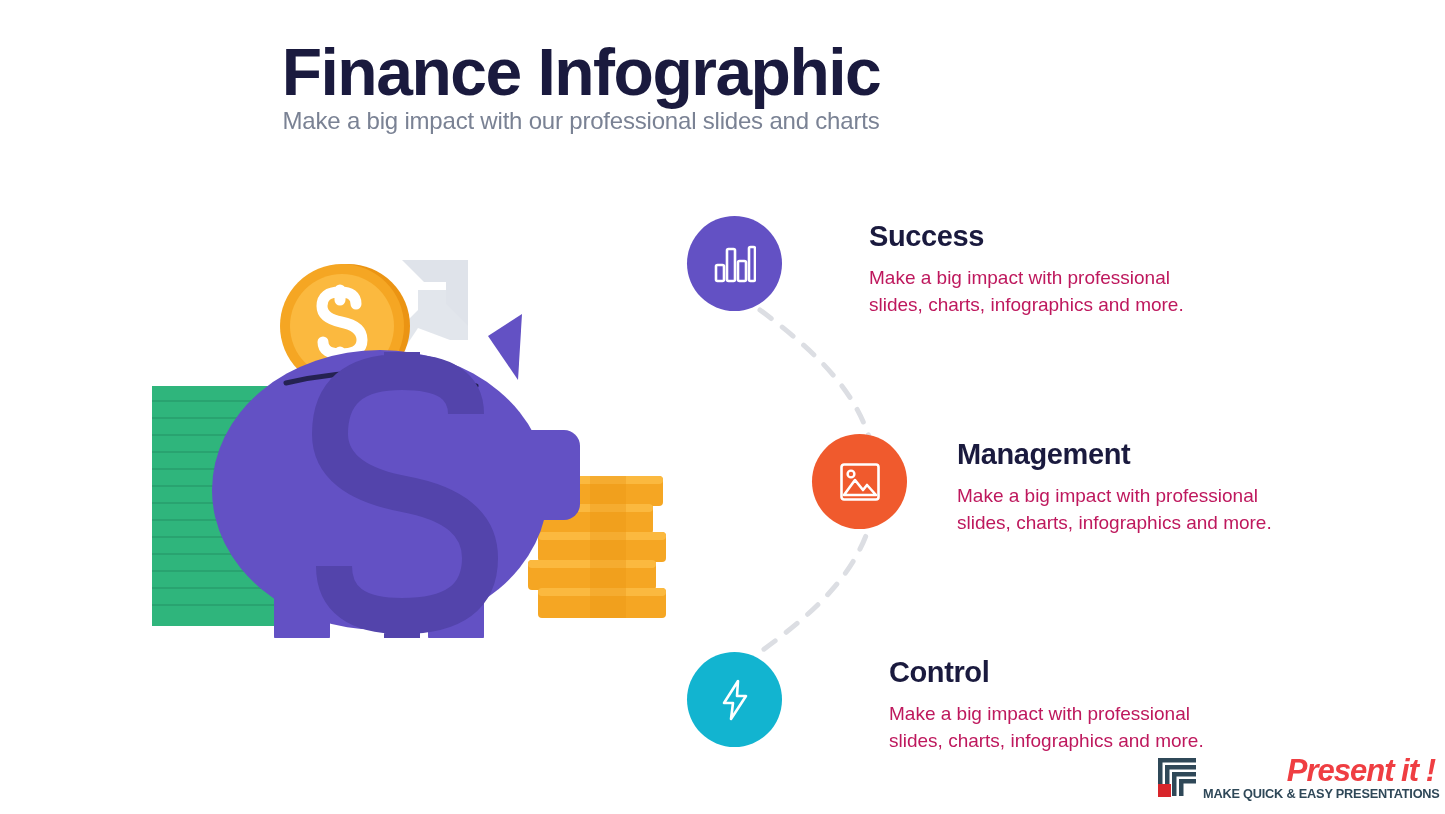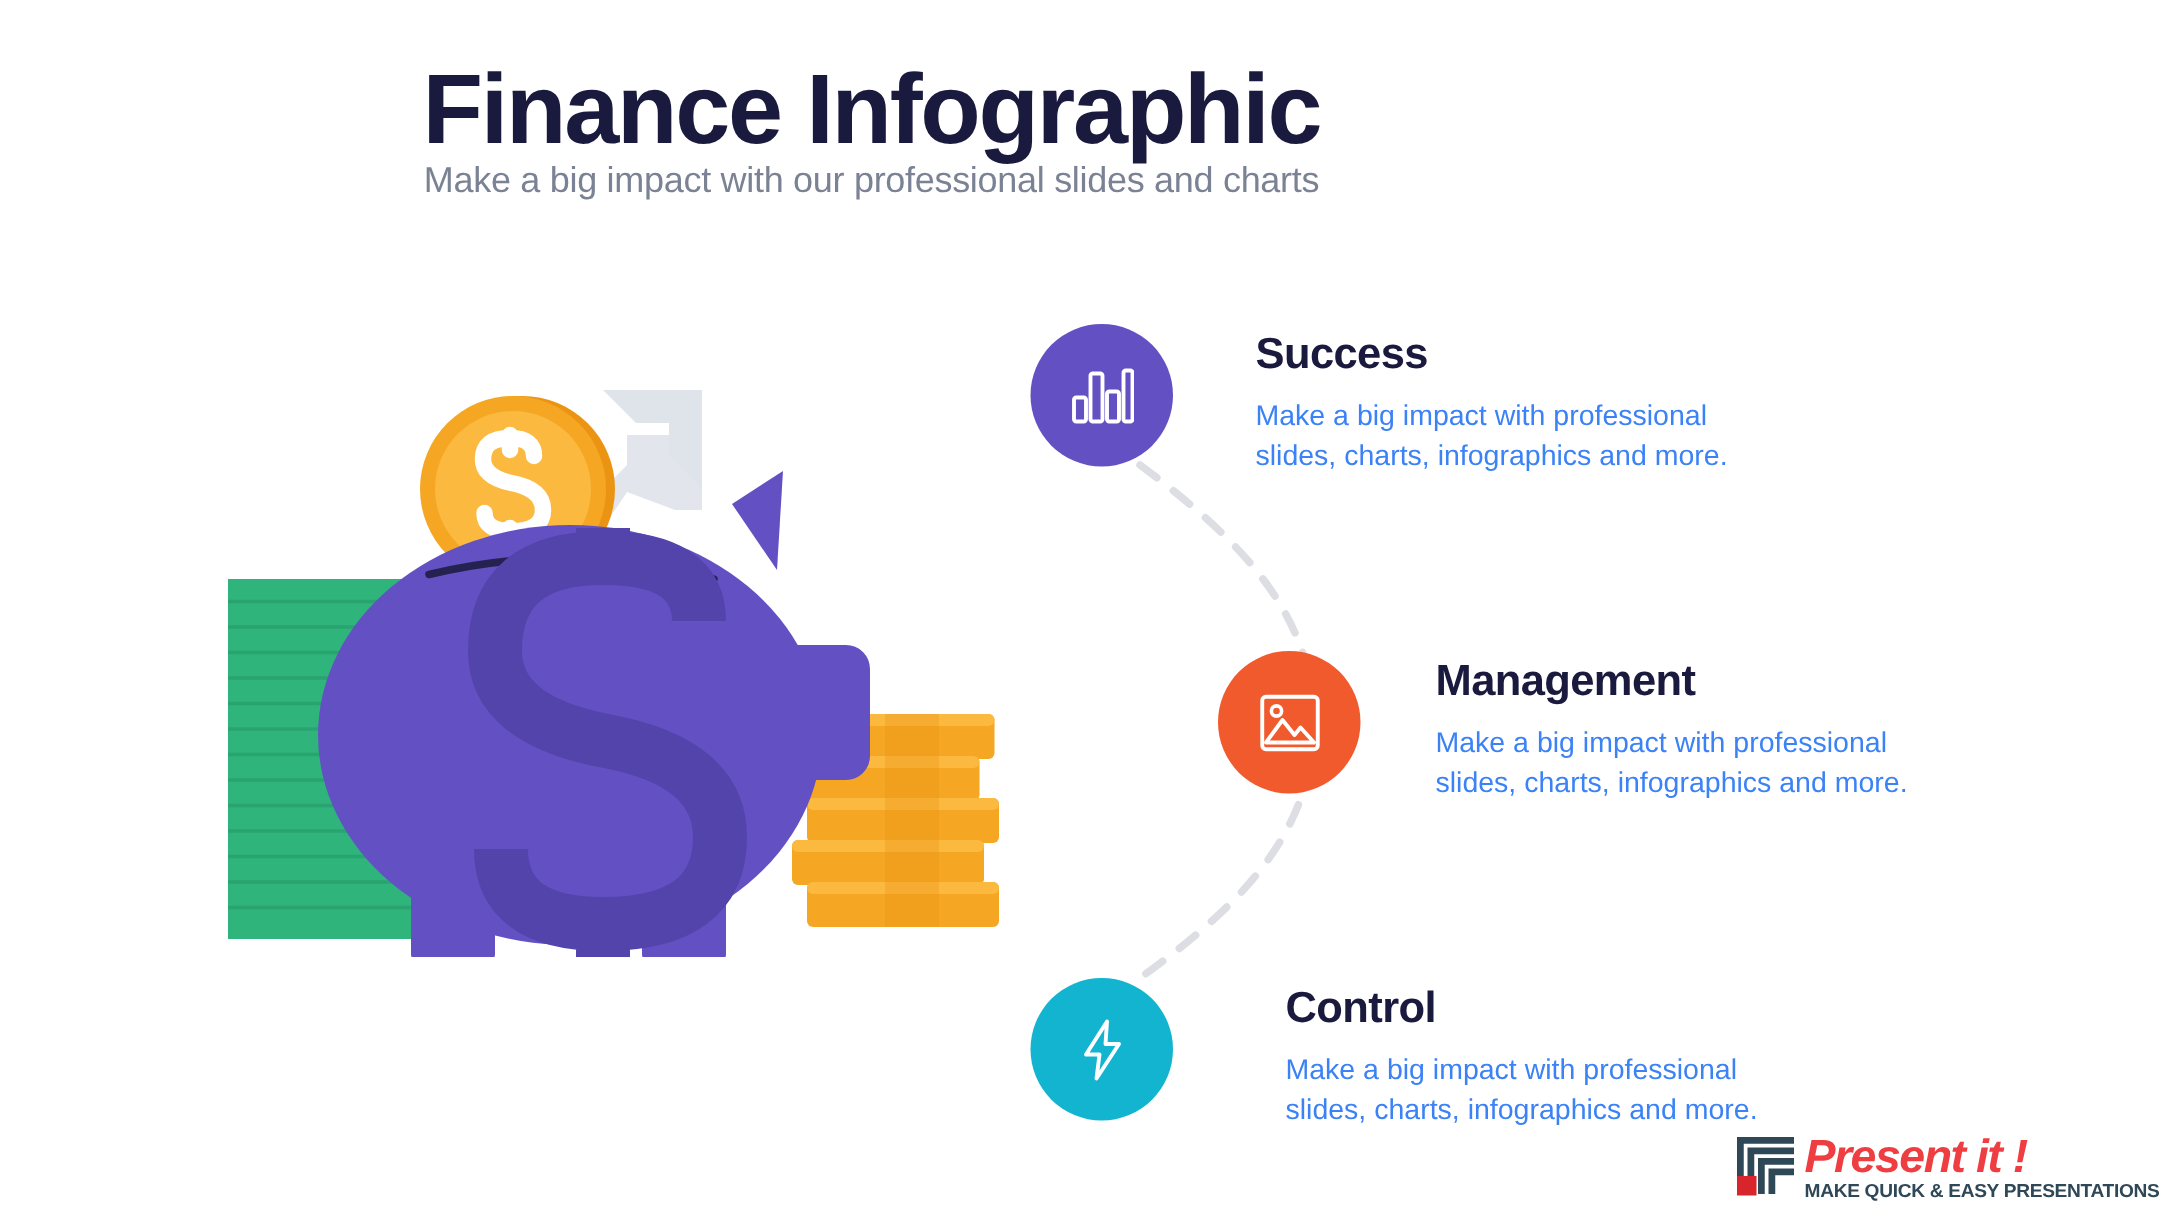--- a/index.html
+++ b/index.html
@@ -52,33 +52,33 @@
   
   .item { position:absolute; display:flex; align-items:flex-start; }
   .item-badge {
     flex:0 0 auto;
     width:95px; height:95px;
     border-radius:50%;
     display:flex; align-items:center; justify-content:center;
     position:relative;
   }
   .item-badge svg { display:block; }
-  .item-text { margin-left:55px; padding-top:4px; }
+  .item-text { margin-left:87px; padding-top:4px; }
   .item-title {
     font-size:29px;
     font-weight:700;
     color:#1a1a3e;
     letter-spacing:-0.4px;
     line-height:1.15;
   }
   .item-desc {
     margin-top:12px;
     font-size:19px;
     font-weight:400;
-    color:#3b82f6;
+    color:#be185d;
     line-height:1.42;
     max-width:340px;
   }
 
   #item-success    { left:687px; top:216px; }
   #item-management { left:812px; top:434px; }
   #item-control    { left:687px; top:652px;gap:20px; }
 
   #item-management .item-text { margin-left:50px; }
 
@@ -93,20 +93,21 @@
   #logo-mark { margin-right:5px; padding-top:3px; }
   #logo-mark svg { display:block; }
   #logo-text { display:flex; flex-direction:column; }
   #logo-wordmark {
     font-size:31px;
     font-weight:700;
     color:#ef3e42;
     letter-spacing:-1px;
     line-height:1;
     font-style:italic;
+    text-align:right;
   }
   #logo-tagline {
     margin-top:2px;
     font-size:12.5px;
     font-weight:700;
     color:#2f4858;
     letter-spacing:-0.2px;
     line-height:1;
     transform:scaleX(1.02);
     transform-origin:left center;

